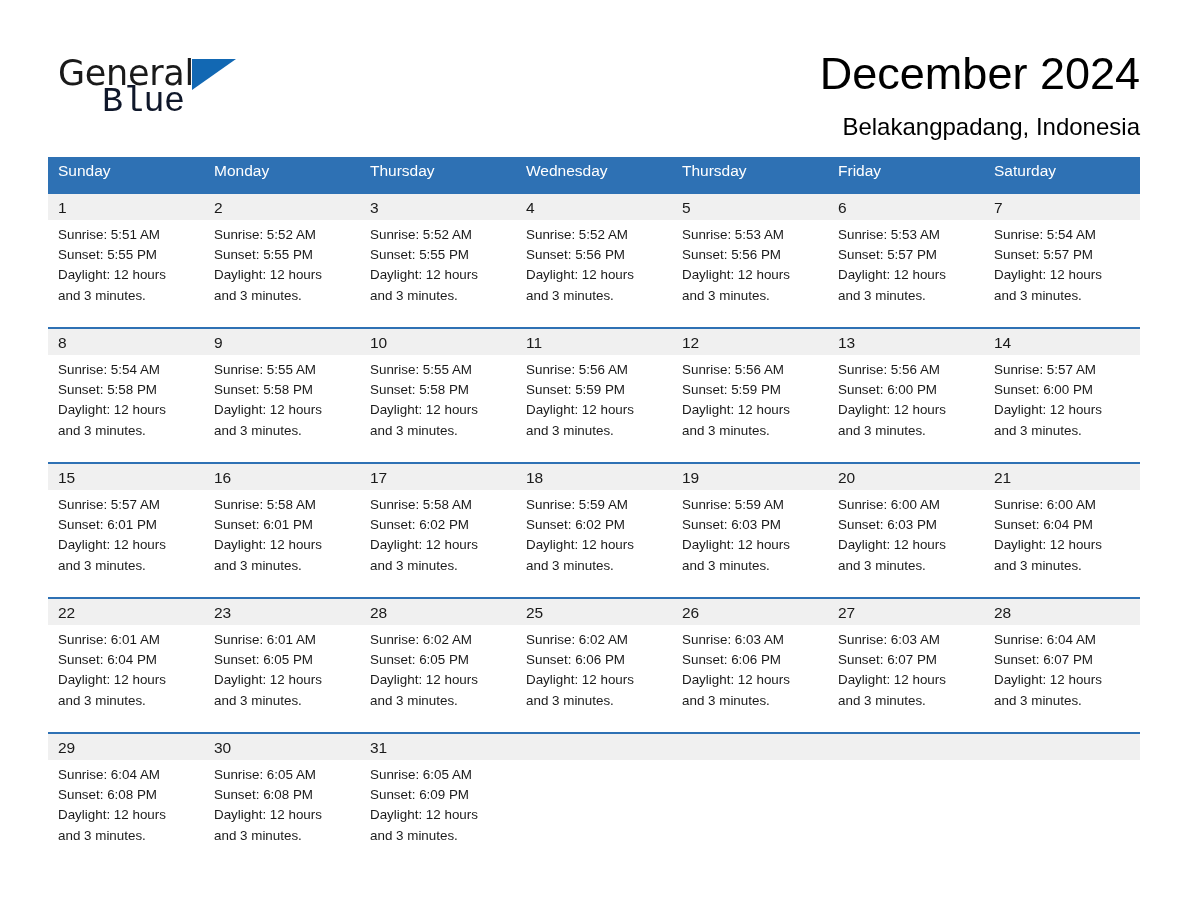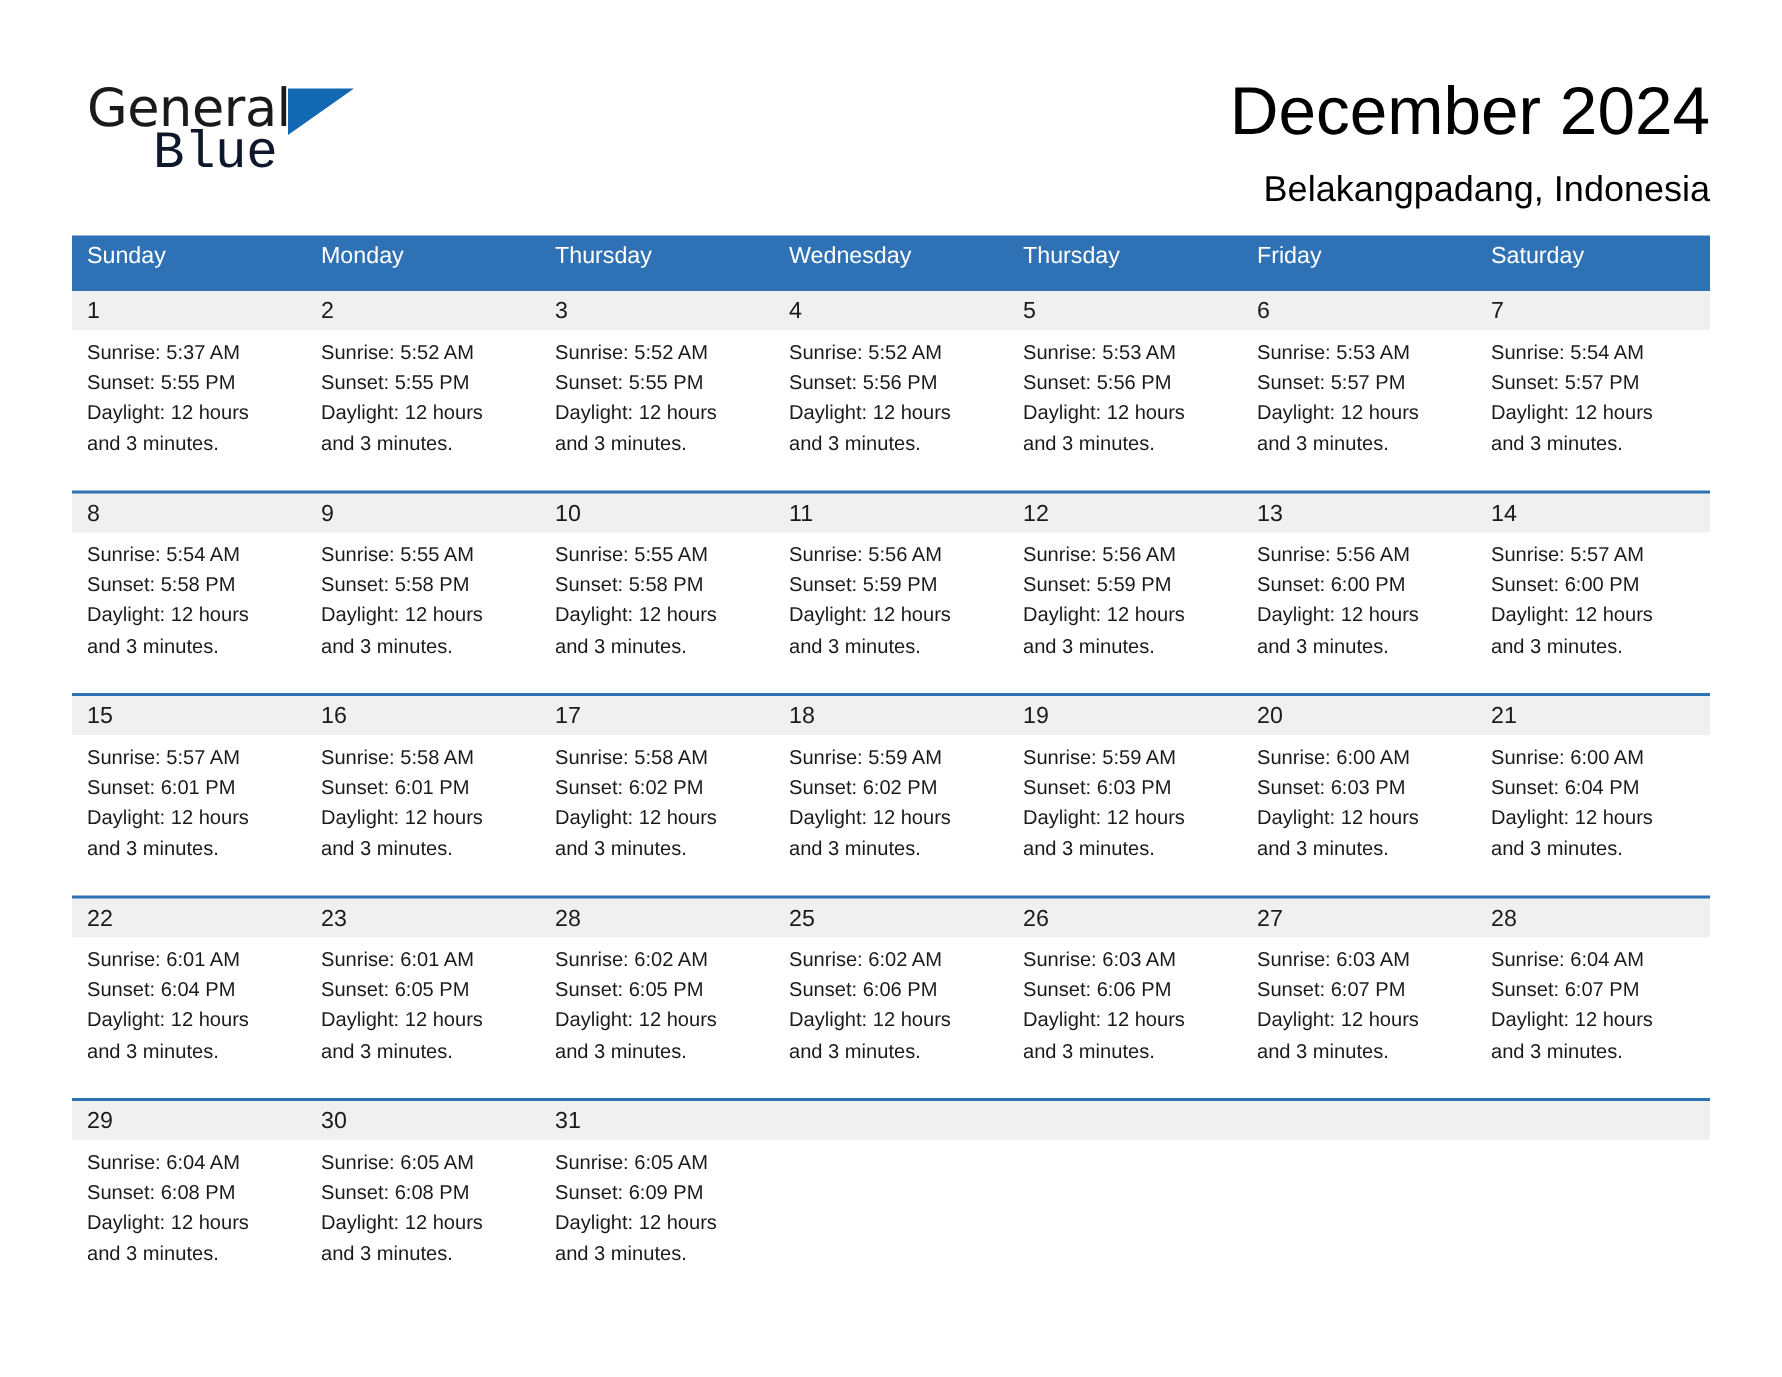--- a/index.html
+++ b/index.html
@@ -201,21 +201,21 @@
         <td>1</td>
         <td>2</td>
         <td>3</td>
         <td>4</td>
         <td>5</td>
         <td>6</td>
         <td>7</td>
       </tr>
       <tr class="detail-row">
         <td>
-          <div class="line">Sunrise: 5:37 AM</div>
+          <div class="line">Sunrise: 5:51 AM</div>
           <div class="line">Sunset: 5:55 PM</div>
           <div class="line">Daylight: 12 hours</div>
           <div class="line">and 3 minutes.</div>
         </td>
         <td>
           <div class="line">Sunrise: 5:52 AM</div>
           <div class="line">Sunset: 5:55 PM</div>
           <div class="line">Daylight: 12 hours</div>
           <div class="line">and 3 minutes.</div>
         </td>

